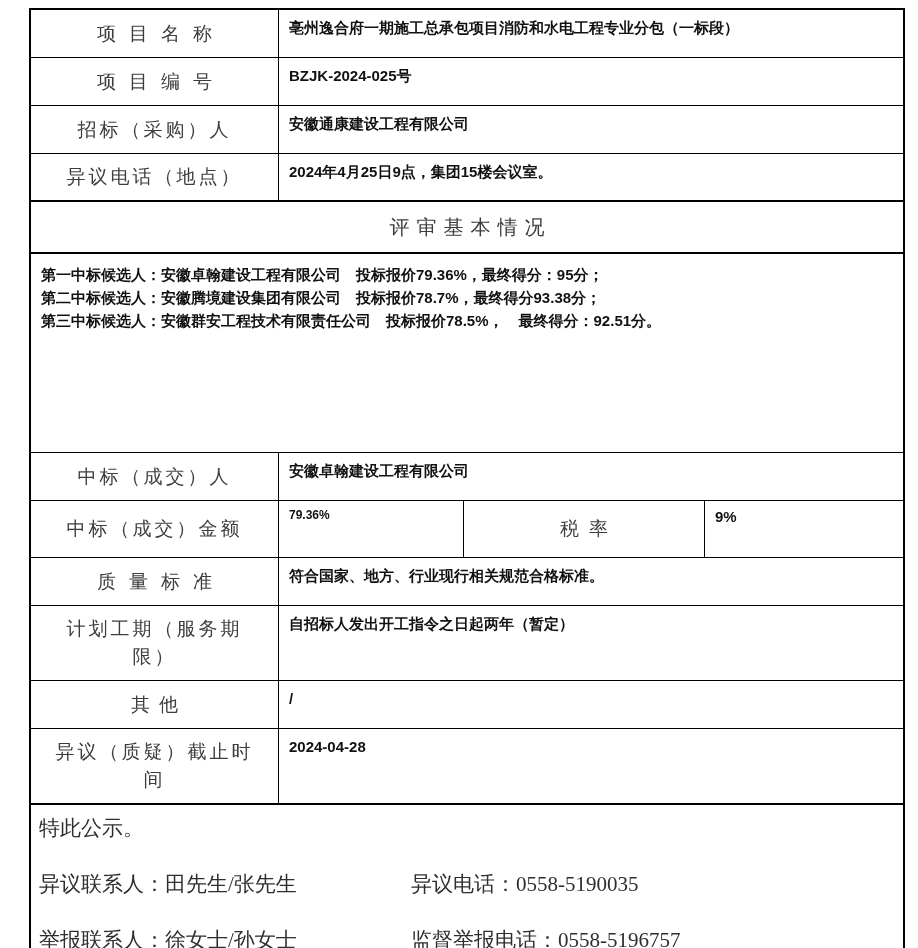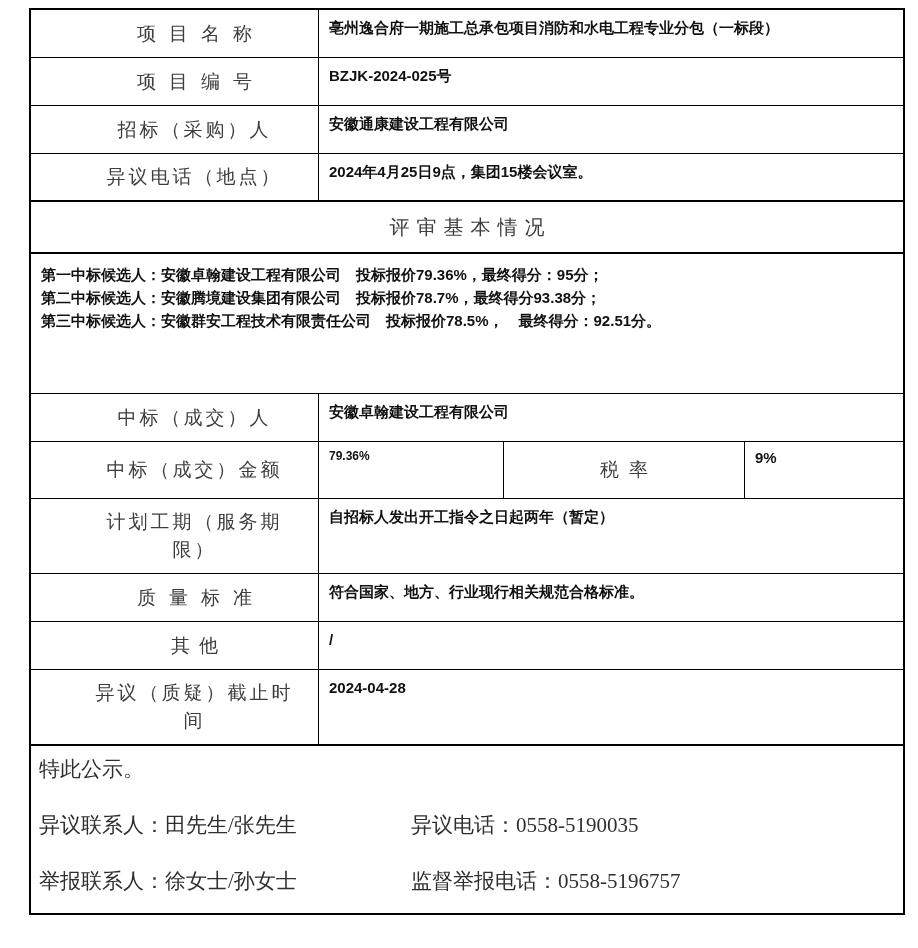--- a/index.html
+++ b/index.html
@@ -29,40 +29,39 @@
     border-right: 1px solid #000;
     display: flex; align-items: center; justify-content: center;
     text-align: center;
     font-family: "Liberation Serif", serif;
     font-weight: 400;
     font-size: 19px; line-height: 28px;
     color: #3d3d3d;
     letter-spacing: 3px;
     padding: 0 16px;
     line-break: strict;
-    margin-left: 40px;
   }
   .lab.ls-wide { letter-spacing: 13px; text-indent: 13px; }
   .lab.ls-mid  { letter-spacing: 9px;  text-indent: 9px; }
 
   
   .val {
     flex: 1; box-sizing: border-box;
     padding: 7px 10px;
     font-family: "Liberation Sans", sans-serif;
     font-weight: 700;
     font-size: 15px; line-height: 21px;
     color: #111111;
     text-align: left;
   }
 
   
   .h48  { height: 48px; }
   .h52  { height: 52px; text-align: right; }
-  .h166 { height: 140px; }
+  .h166 { height: 199px; }
   .h57  { height: 57px; }
   .h75  { height: 75px; }
   .h76  { height: 76px; }
   .h167 { height: 167px; }
 
   
   .review-head {
     display: flex; align-items: center; justify-content: center;
     font-family: "Liberation Serif", serif;
     font-size: 20px; color: #3d3d3d;
@@ -155,28 +154,28 @@
       <div class="val">安徽卓翰建设工程有限公司</div>
     </div>
 
     <div class="row h57">
       <div class="lab">中标（成交）金额</div>
       <div class="cell-amt">79.36%</div>
       <div class="cell-taxlab">税率</div>
       <div class="cell-taxval">9%</div>
     </div>
 
+    <div class="row h48">
+      <div class="lab ls-wide">质量标准</div>
+      <div class="val">符合国家、地方、行业现行相关规范合格标准。</div>
+    </div>
+
     <div class="row h75">
       <div class="lab">计划工期（服务期限）</div>
       <div class="val">自招标人发出开工指令之日起两年（暂定）</div>
-    </div>
-
-    <div class="row h48">
-      <div class="lab ls-wide">质量标准</div>
-      <div class="val">符合国家、地方、行业现行相关规范合格标准。</div>
     </div>
 
     <div class="row h48">
       <div class="lab ls-mid">其他</div>
       <div class="val">/</div>
     </div>
 
     <div class="row h76 thick">
       <div class="lab">异议（质疑）截止时间</div>
       <div class="val">2024-04-28</div>

